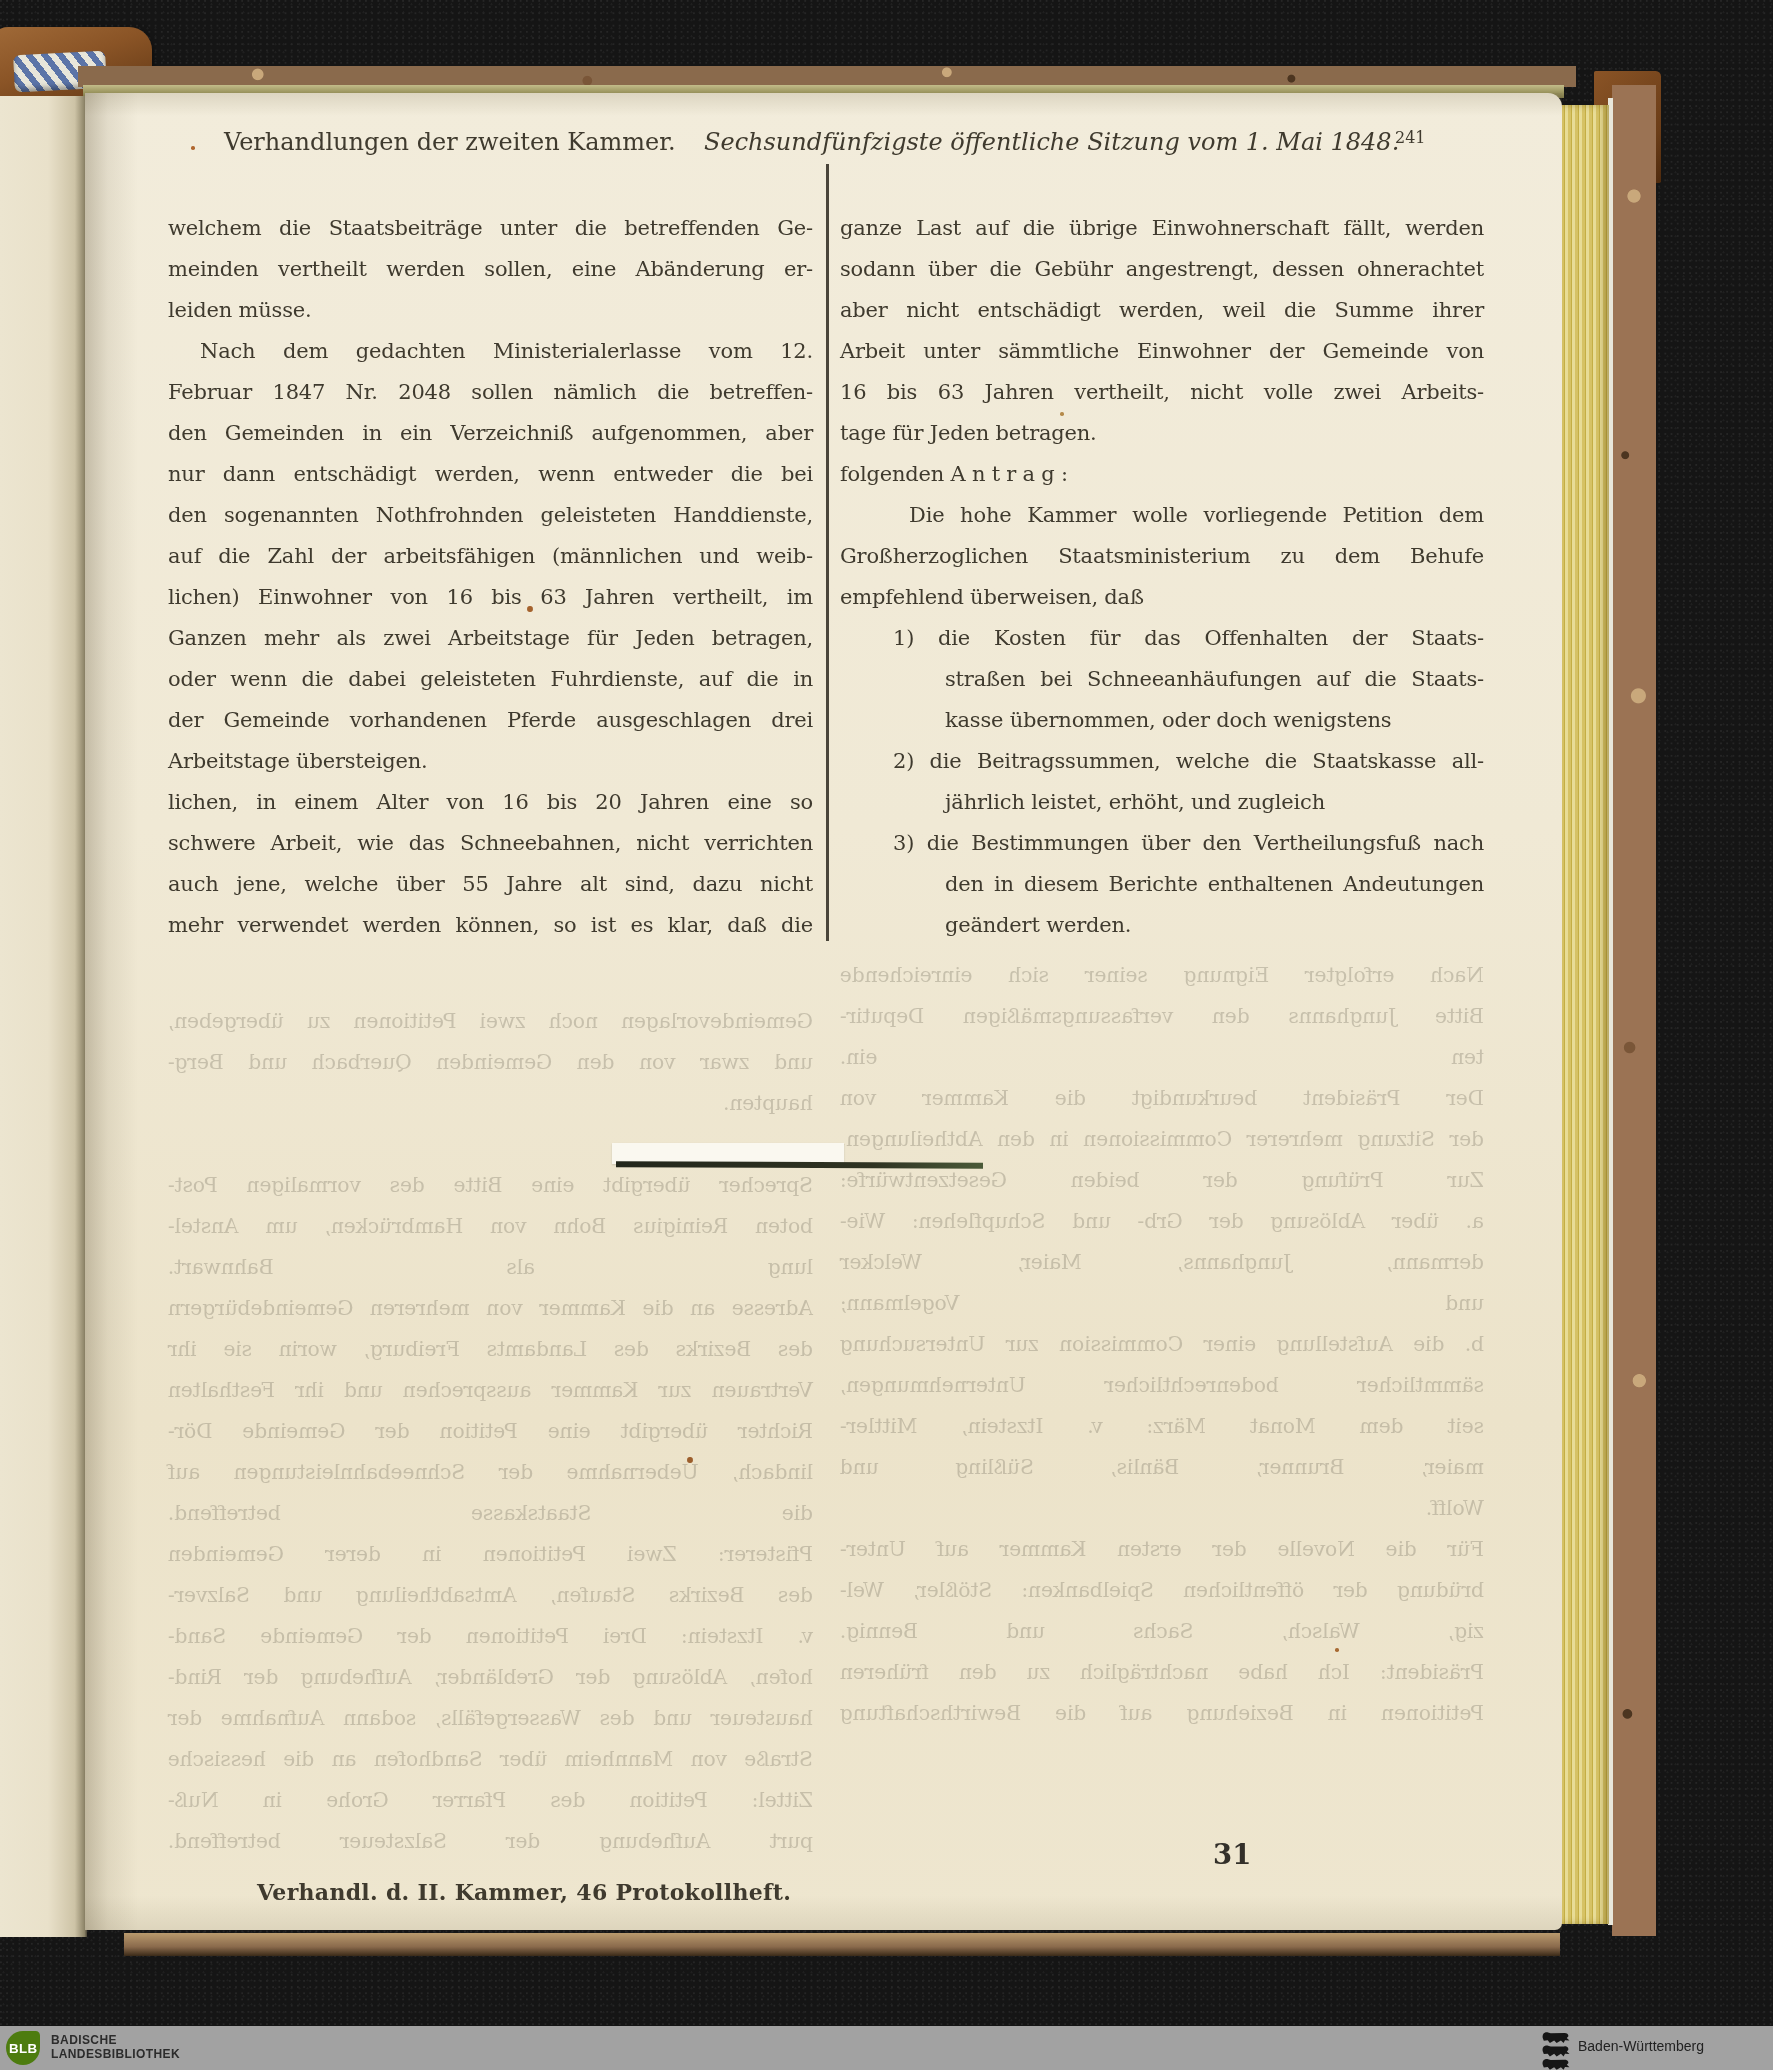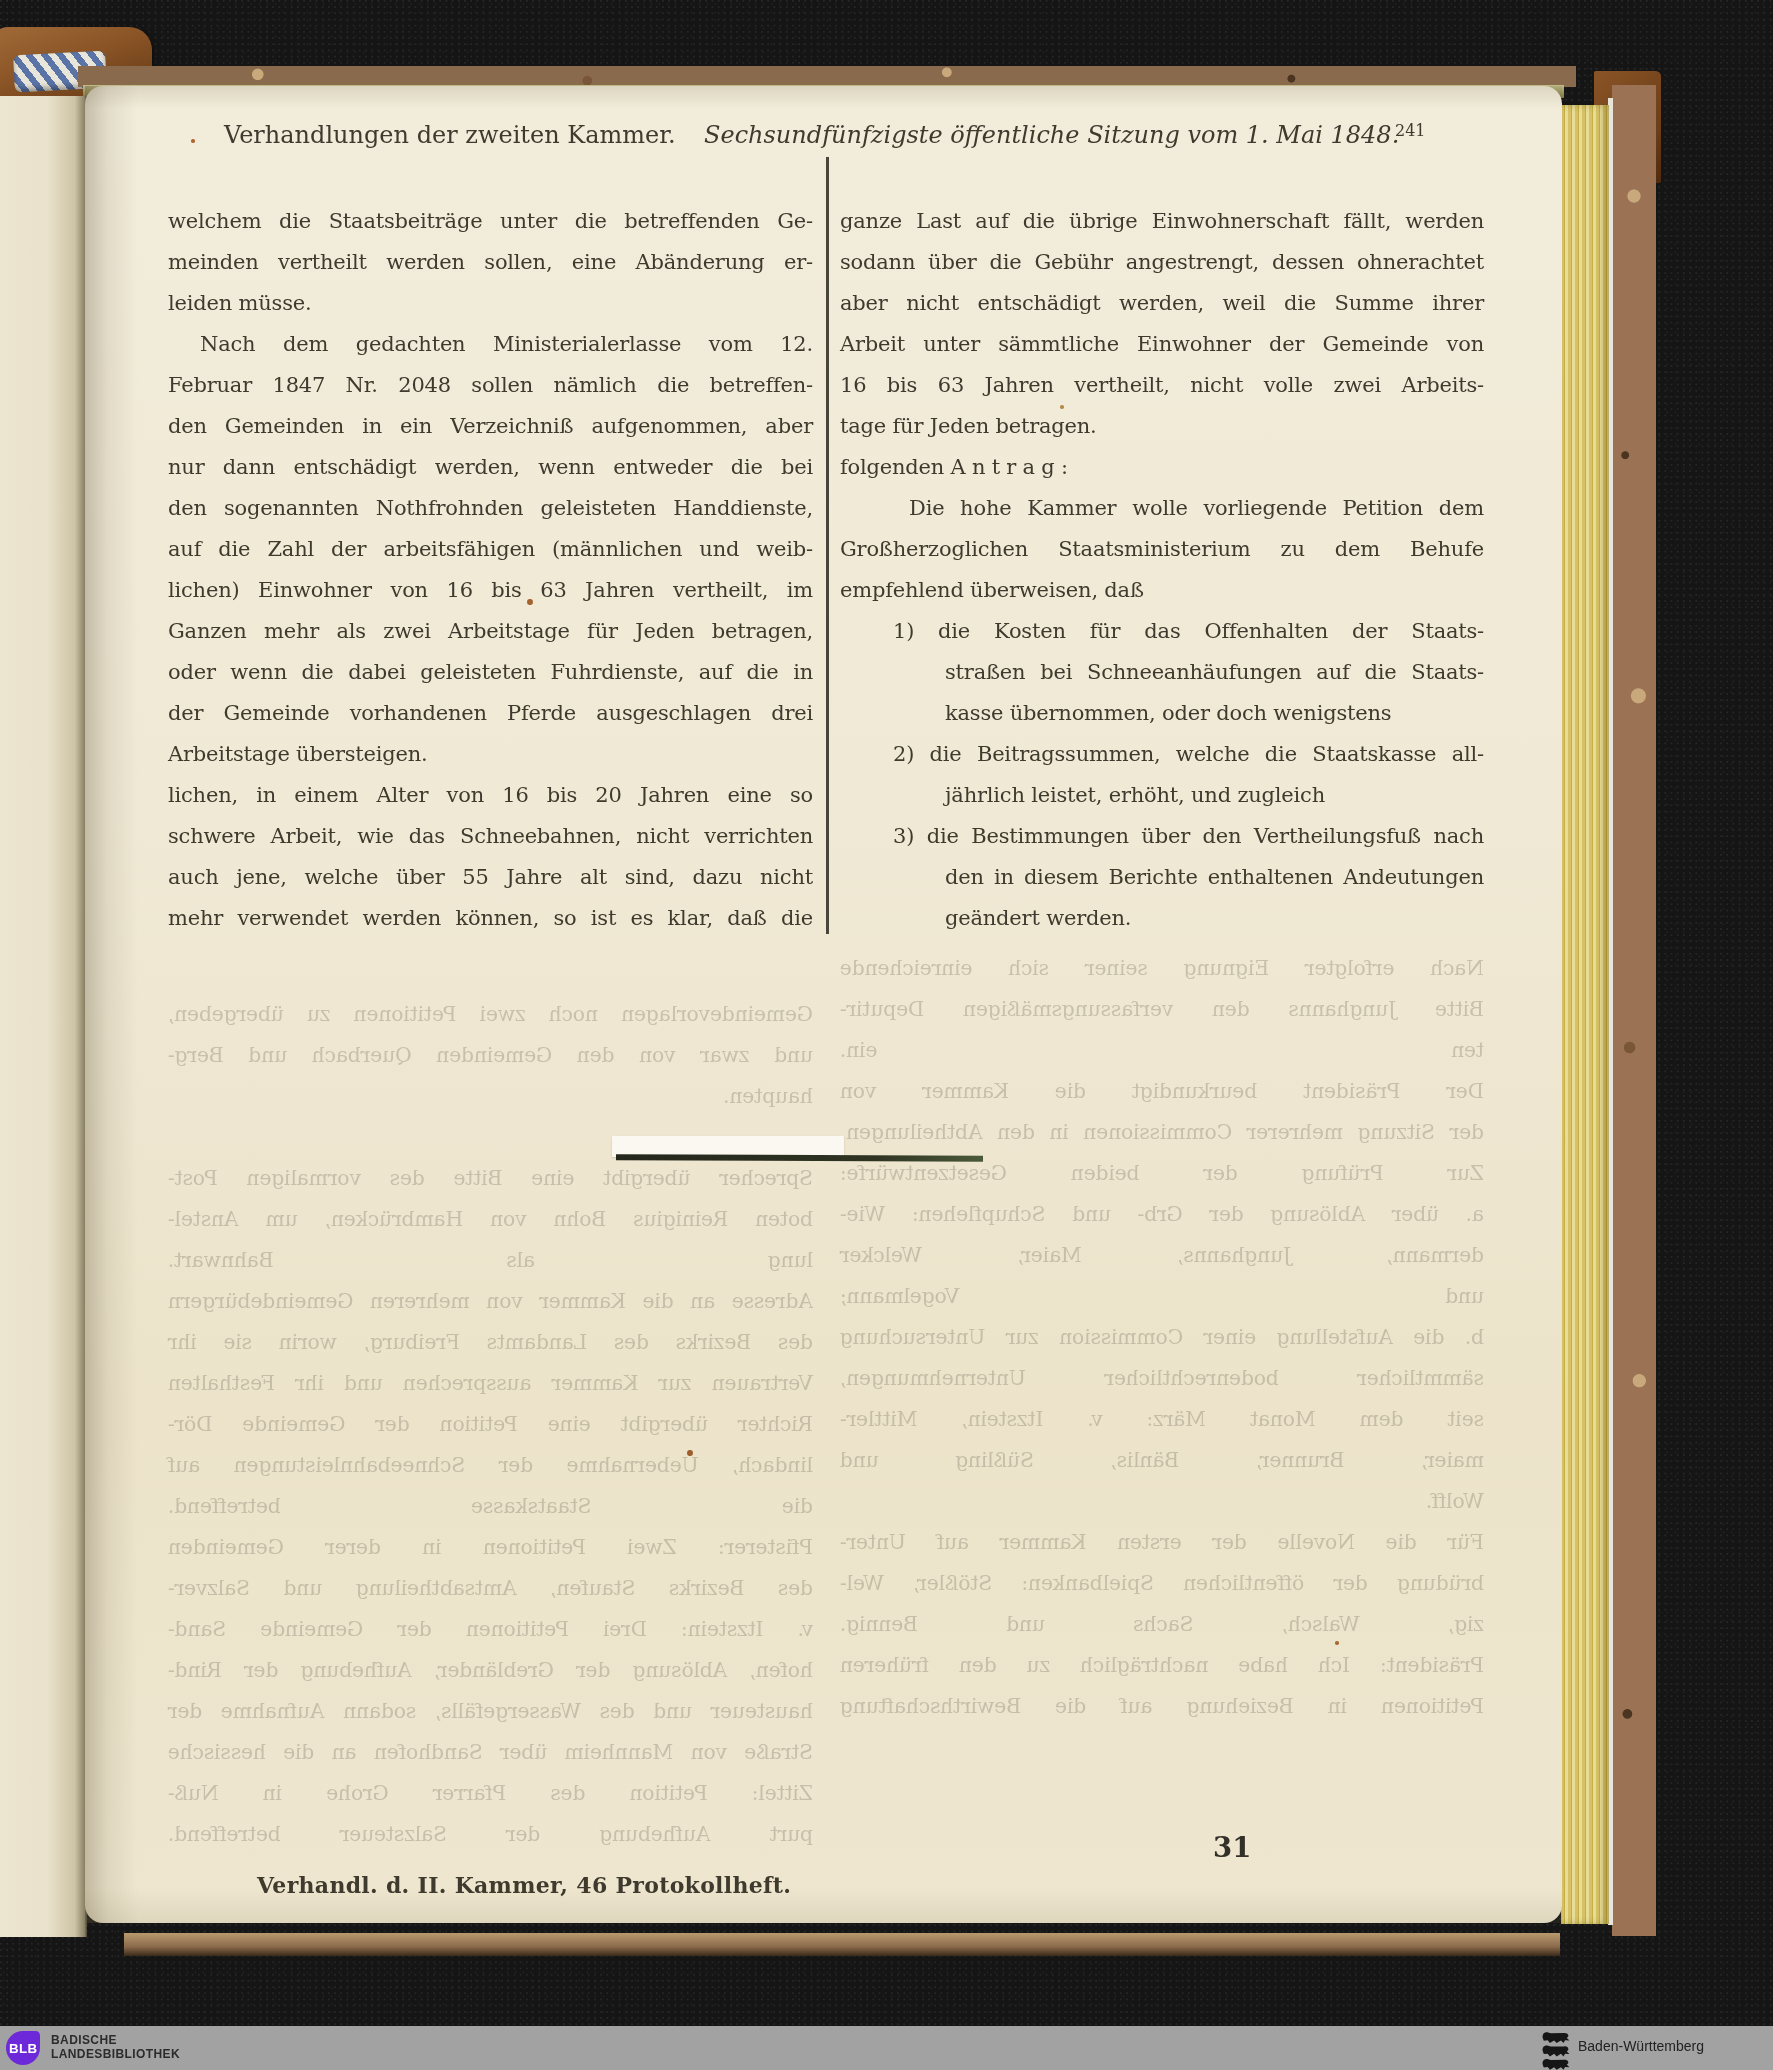--- a/index.html
+++ b/index.html
@@ -38,23 +38,23 @@
                #9b7354;}
   .edge-white{position:absolute;left:1608px;top:98px;width:5.3px;height:1827px;background:#e8e6da;}
   .fore-edge{position:absolute;left:1561px;top:105px;width:48px;height:1819px;
     background:repeating-linear-gradient(90deg,#d6c265 0 2.7px,#c4ae45 2.7px 4.4px,#e8dc96 4.4px 7px);
     box-shadow:inset -5.3px 0 7px rgba(90,70,10,.35);}
   .board-bottom{position:absolute;left:124px;top:1933px;width:1436px;height:23px;
     background:linear-gradient(180deg,#b99a6d 0%,#8a6a4c 60%,#3a2a18 100%);}
   .facing-page{position:absolute;left:0;top:96px;width:87px;height:1841px;
     background:linear-gradient(90deg,#ece5d0 0%,#e9e1ca 55%,#cdc3a6 86%,#8d8468 97%,#4a4436 100%);}
   
-  .page{position:absolute;left:85px;top:86px;width:1477px;height:1837px;
+  .page{position:absolute;left:85px;top:93px;width:1477px;height:1837px;
     background:linear-gradient(180deg,#f2ecdb 0%,#f0e9d5 40%,#ece3ca 72%,#eee6cf 100%);
-    border-top-right-radius:14px;border-bottom-right-radius:7px;border-radius:18px;}
+    border-top-right-radius:14px;border-bottom-right-radius:7px;}
   .page::before{content:"";position:absolute;inset:0;pointer-events:none;
     background:linear-gradient(90deg,rgba(92,80,52,.30) 0,rgba(92,80,52,.10) 23px,transparent 53px),
                linear-gradient(180deg,rgba(120,110,75,.18) 0,transparent 23px),
                linear-gradient(0deg,rgba(120,110,75,.14) 0,transparent 35px);}
   .page-header{position:absolute;top:35px;left:0;width:100%;height:35px;
     color:#3f3a2e;font-size:24px;}
   .ph-left{position:absolute;left:139px;}
   .ph-right{position:absolute;left:619px;font-style:italic;}
   .ph-num{position:absolute;left:1310px;font-size:16px;}
   .col{position:absolute;top:73px;color:#3f3a2e;font-size:21px;letter-spacing:-0.2px;margin-top:42px;}
@@ -85,21 +85,21 @@
     background:#b0672f;box-shadow:337px 461px 0 0.9px #a4622d,869px 266px 0 0 #b58a4a,
     497px 1312px 0 0.9px #9c5e2c,1144px 1502px 0 0 #a86a33;}
   .footer-imprint{position:absolute;left:172px;top:1786px;color:#3f3a2e;
     font-size:22px;font-weight:bold;letter-spacing:0.3px;}
   .footer-signature{position:absolute;left:1128px;top:1745px;color:#33302a;
     font-size:27.5px;font-weight:bold;}
   
   .viewer-bar{position:absolute;left:0;top:2026px;width:1773px;height:44px;
     background:#a2a2a2;font-family:"Liberation Sans","DejaVu Sans",sans-serif;}
   .blb-logo{position:absolute;left:6.2px;top:5.3px;width:34px;height:34px;
-    background:#6d28d9;border-radius:17px 4.4px 17px 17px;
+    background:#4d7c0f;border-radius:17px 4.4px 17px 17px;
     display:flex;align-items:center;justify-content:center;
     color:#fff;font-size:13.3px;font-weight:bold;letter-spacing:0.4px;}
   .lib-name{position:absolute;left:51px;top:7px;color:#2c2c2c;font-weight:bold;
     font-size:12px;line-height:14px;letter-spacing:0.4px;}
   .bw-lions{position:absolute;left:1540px;top:2.7px;}
   .bw-label{position:absolute;left:1578px;top:12.4px;color:#222;font-size:14px;font-weight:500;}
 </style>
 </head>
 <body>
 

